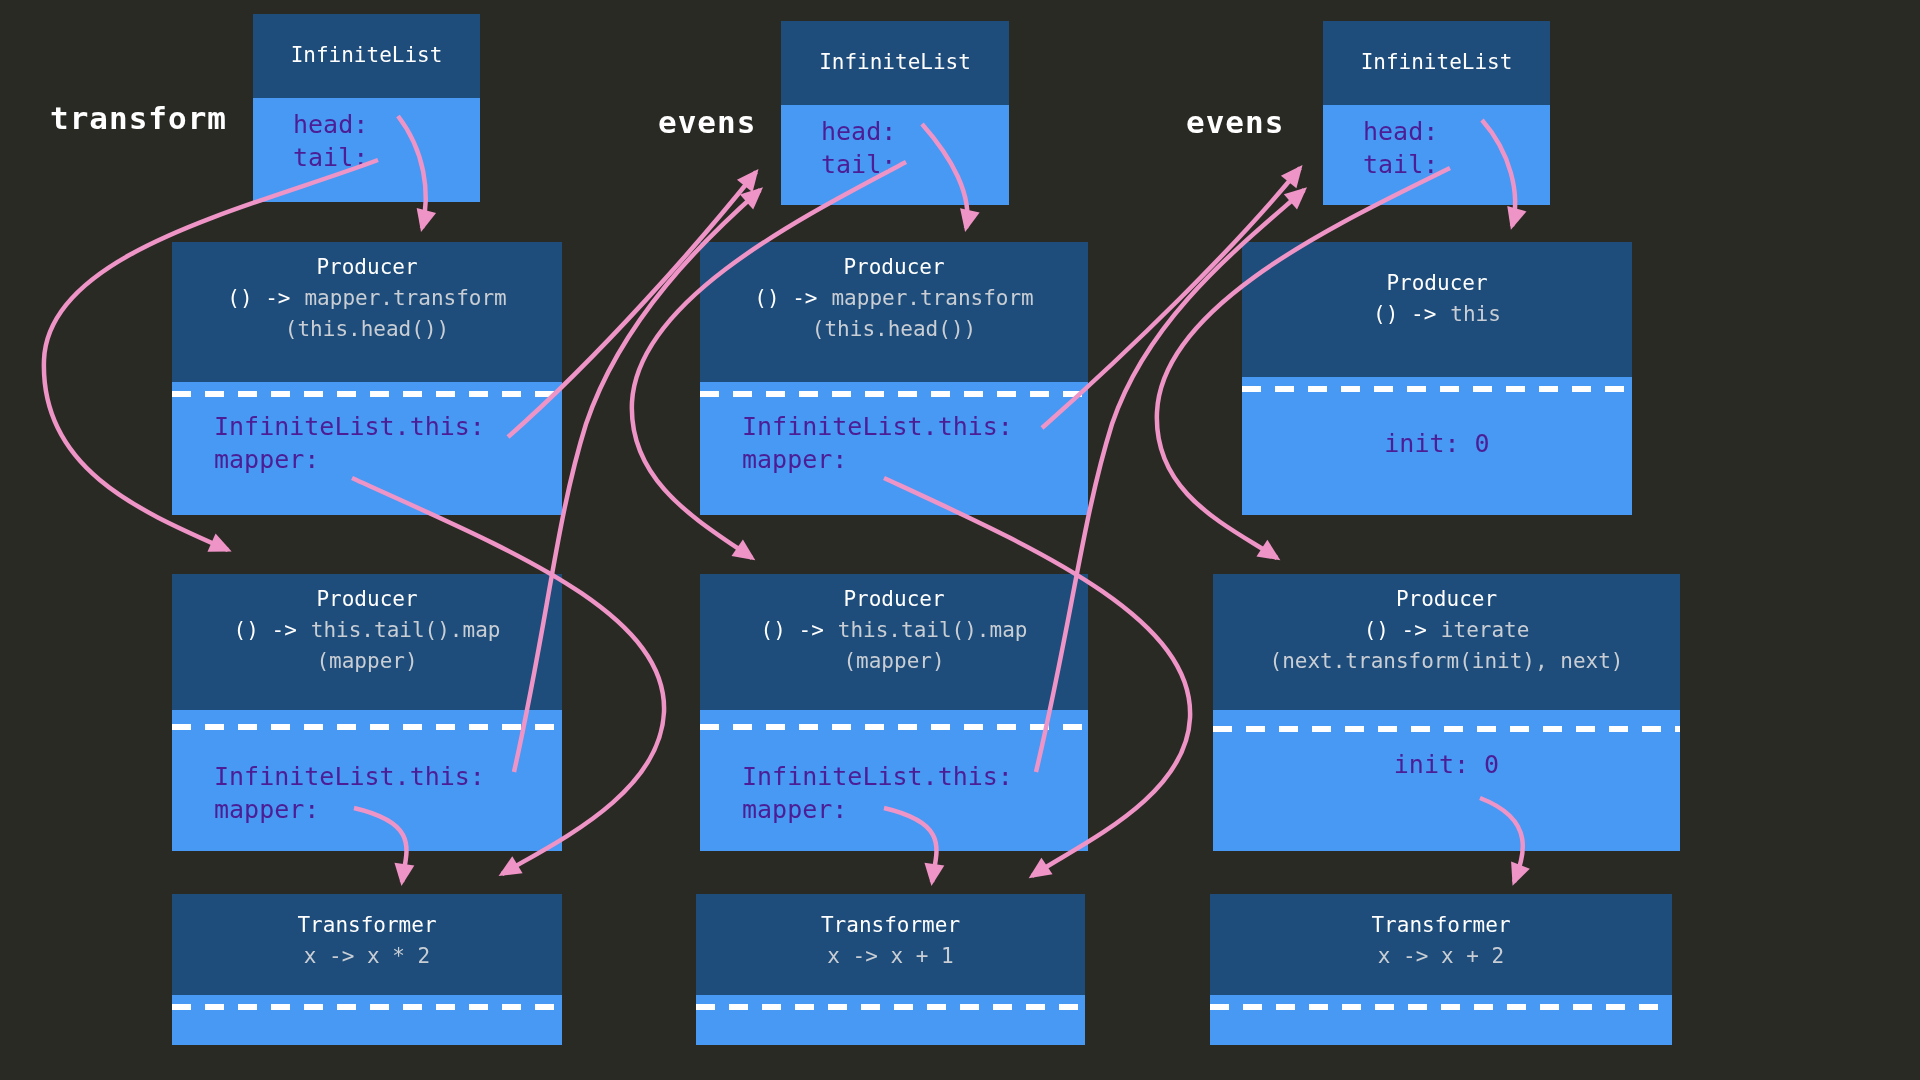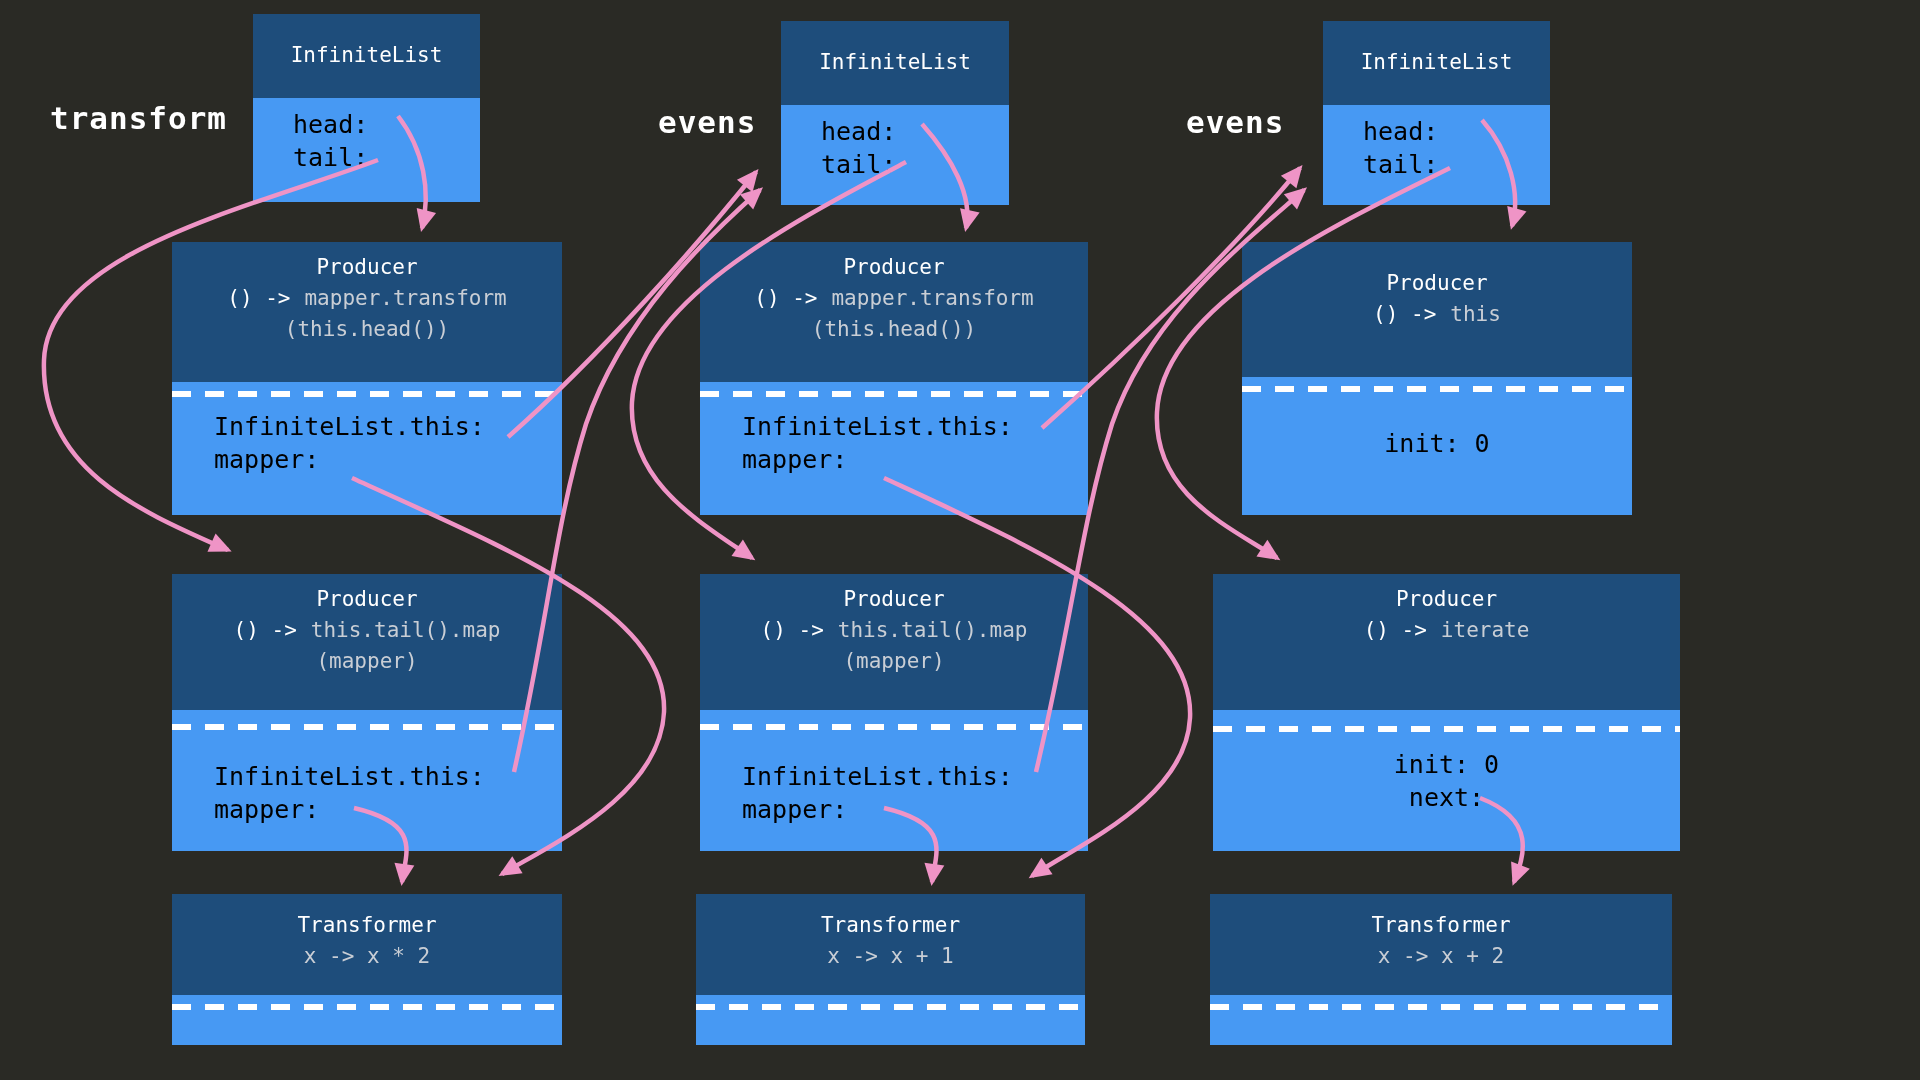--- a/index.html
+++ b/index.html
@@ -22,21 +22,21 @@
     position:relative;background:var(--box_header);text-align:center;
     font-size:21px;line-height:31px;color:var(--label_text);
   }
   .bdy{position:relative;background:var(--box_body);}
   .dash{
     position:absolute;left:0;right:0;height:6px;
     background:repeating-linear-gradient(90deg,#fff 0 19px,transparent 19px 33px);
   }
   .code{color:var(--code_text);}
   .pfx{color:#ffffff;margin-right:14px;}
-  .fields{font-size:25px;line-height:33px;color:#000000;}
+  .fields{font-size:25px;line-height:33px;color:#4c1d95;}
   .fields.left{text-align:left;}
   .fields.center{text-align:center;}
   .title{display:block;}
   svg.arrows{position:absolute;left:0;top:0;pointer-events:none;z-index:5;}
   svg.arrows path{stroke:var(--arrow);stroke-width:4.5;fill:none;}
   #ah path{fill:var(--arrow);stroke:none;}
 </style>
 </head>
 <body>
 
@@ -170,26 +170,26 @@
     <div class="fields center" style="padding-top:50px;">
       <div>init: 0</div>
     </div>
   </div>
 </div>
 
 <div class="box" style="left:1213px;top:574px;width:467px;">
   <div class="hdr" style="height:136px;padding-top:10px;">
     <span class="title">Producer</span>
     <span class="code"><span class="pfx">() -&gt;</span><span>iterate</span></span><br>
+    <span class="code">(next.transform(init), next)</span>
   </div>
   <div class="bdy" style="height:141px;">
     <div class="dash" style="top:16px;"></div>
     <div class="fields center" style="padding-top:38px;">
       <div>init: 0</div>
-      <div>next:</div>
     </div>
   </div>
 </div>
 
 <div class="box" style="left:1210px;top:894px;width:462px;">
   <div class="hdr" style="height:101px;padding-top:16px;">
     <span class="title">Transformer</span>
     <span class="code">x -&gt; x + 2</span>
   </div>
   <div class="bdy" style="height:50px;">

